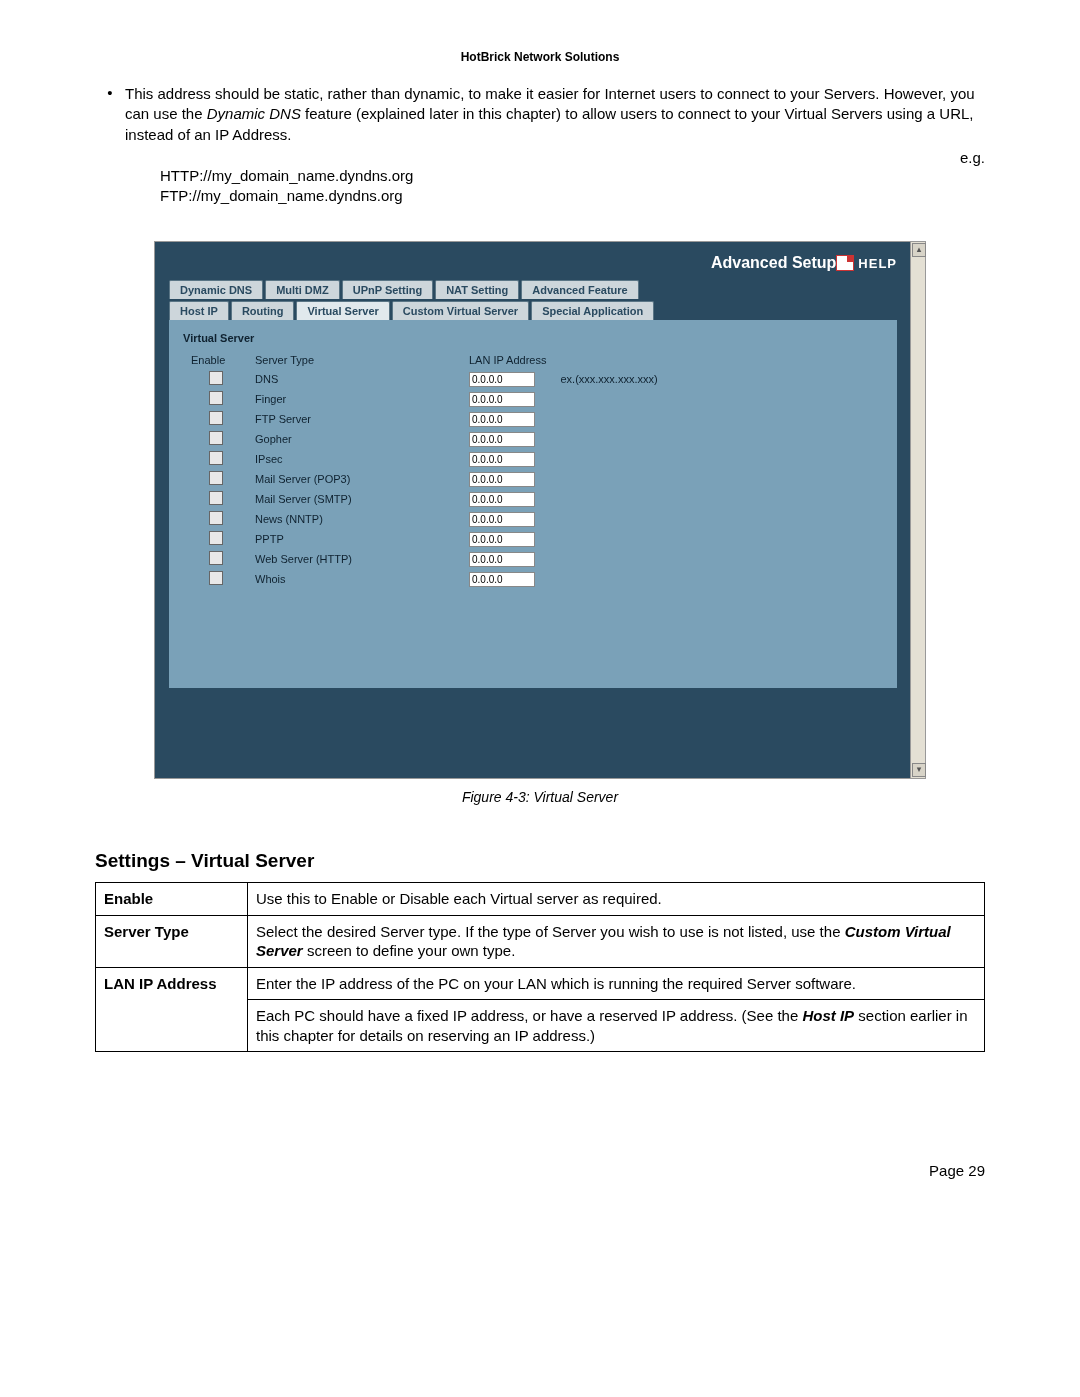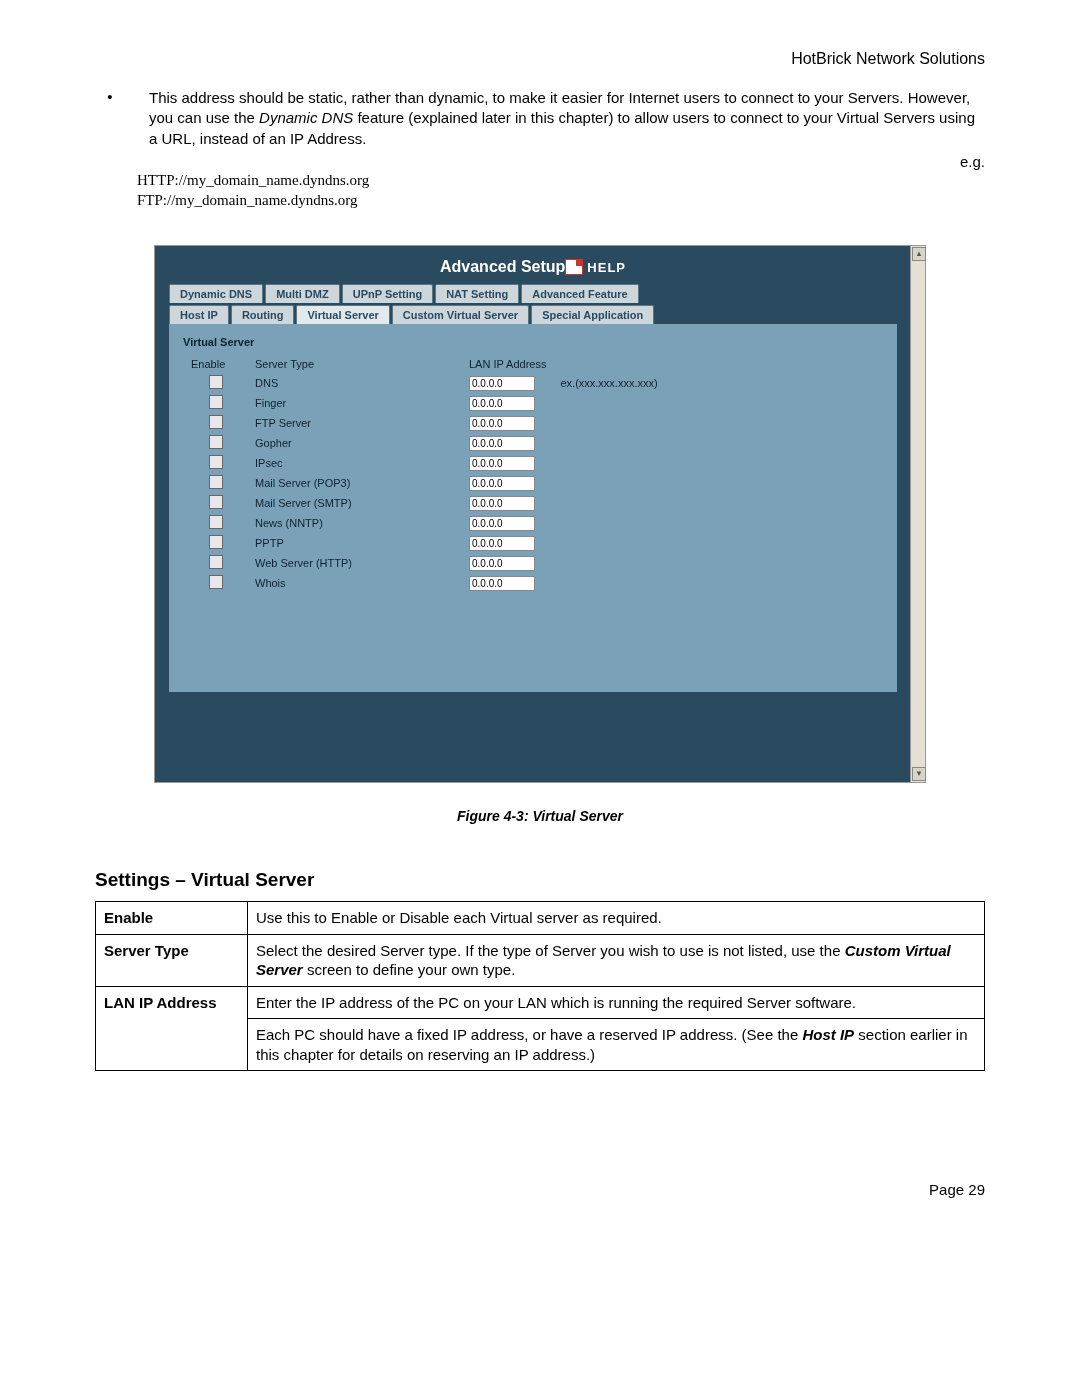--- a/index.html
+++ b/index.html
@@ -7,46 +7,46 @@
     font-family: Arial, Helvetica, sans-serif;
     font-size: 15px;
     background: #fff;
     color: #000;
     width: 1080px;
   }
   .page {
     padding: 50px 95px 40px 95px;
   }
   .header-right {
-    text-align: right;
-    font-size: 16px;
+    text-align: center;
+    font-size: 12px;
     margin-bottom: 20px;
+    font-weight: bold;
   }
   .bullet {
     display: flex;
     margin-bottom: 4px;
   }
   .bullet .dot {
     width: 30px;
     text-align: center;
   }
   .bullet .txt {
     flex: 1;
     line-height: 1.35;
-    margin-left: 24px;
   }
   .eg {
     margin-left: 30px;
     margin-top: 2px;
     text-align: right;
   }
   .mono {
-    font-family: Liberation Serif, serif;
+    font-family: Liberation Sans, sans-serif;
     font-size: 15px;
-    margin-left: 42px;
+    margin-left: 65px;
     line-height: 1.35;
   }
   .italic { font-style: italic; }
   .bold { font-weight: bold; }
 
   
   .shot-wrap {
     width: 770px;
     margin: 35px auto 10px auto;
     border: 1px solid #999;
@@ -79,21 +79,21 @@
     left: 0;
   }
   .shot-inner {
     margin-right: 14px;
     background: #2a4a60;
   }
   .adv-header {
     padding: 12px 14px 8px 14px;
     color: #fff;
     display: flex;
-    justify-content: center;
+    justify-content: flex-end;
     align-items: center;
   }
   .adv-header .title {
     font-size: 16px;
     font-weight: bold;
   }
   .adv-header .help {
     color: #fff;
     font-weight: bold;
     font-size: 13px;
@@ -191,23 +191,23 @@
     margin: 0 1px;
     cursor: pointer;
   }
   .darkfill {
     background: #2a4a60;
     height: 90px;
   }
   .fig-caption {
     text-align: center;
     font-style: italic;
-    font-weight: bold;
+    font-weight: normal;
     font-size: 14px;
-    margin-top: 25px;
+    margin-top: 10px;
     margin-bottom: 45px;
   }
   .section-h {
     font-weight: bold;
     font-size: 19px;
     margin-bottom: 10px;
   }
   table.settings {
     border-collapse: collapse;
     width: 100%;

